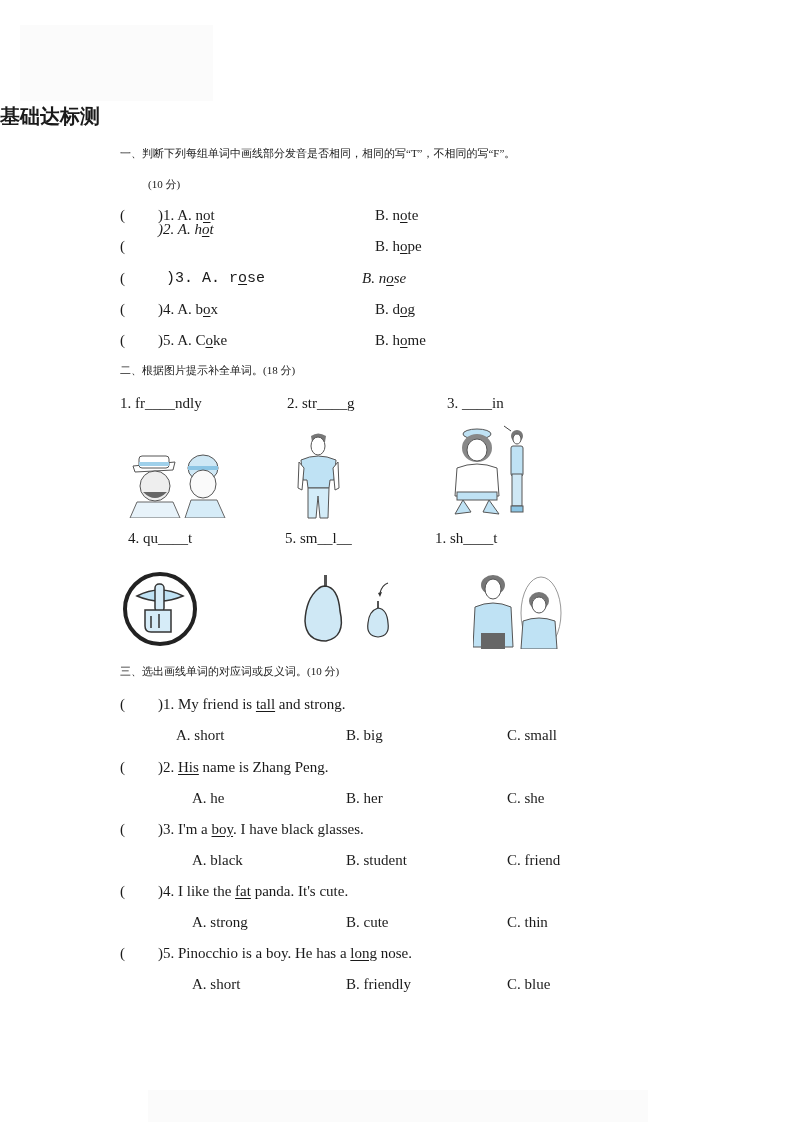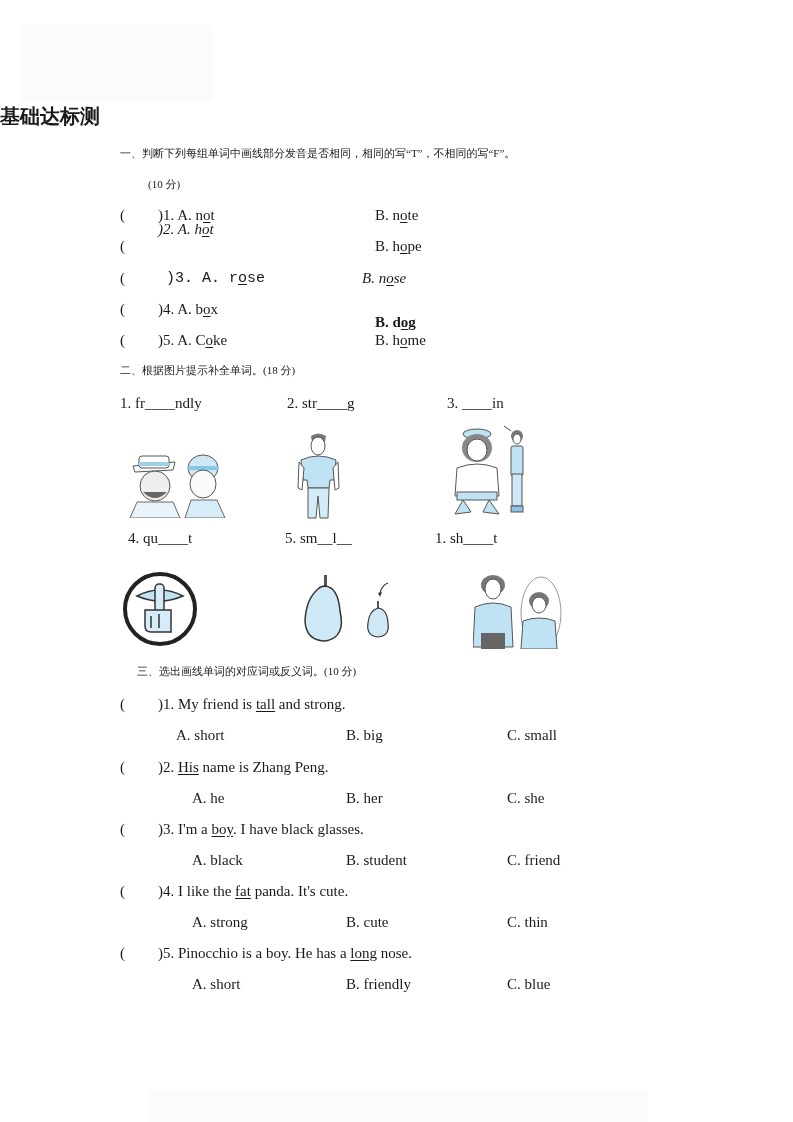--- a/index.html
+++ b/index.html
@@ -43,21 +43,21 @@
       <div class="abs" style="left:166px;top:270px;font-family:Liberation Mono, monospace;">
         <span>)3. A. </span><span>r</span><u>o</u><span>se</span>
       </div>
       <div class="abs" style="left:362px;top:270px;font-style:italic;">
         <span>B. </span><span>n</span><u>o</u><span>se</span>
       </div>
       <div class="abs" style="left:120px;top:301px;">(</div>
       <div class="abs" style="left:158px;top:301px;">
         <span>)4. A. </span><span>b</span><u>o</u><span>x</span>
       </div>
-      <div class="abs" style="left:375px;top:314px;font-weight:bold;">
+      <div class="abs" style="left:375px;top:301px;">
         <span>B. </span><span>d</span><u>o</u><span>g</span>
       </div>
       <div class="abs" style="left:120px;top:332px;">(</div>
       <div class="abs" style="left:158px;top:332px;">
         <span>)5. A. </span><span>C</span><u>o</u><span>ke</span>
       </div>
       <div class="abs" style="left:375px;top:332px;text-align:right;">
         <span>B. </span><span>h</span><u>o</u><span>me</span>
       </div>
   </div>
@@ -140,21 +140,21 @@
     <ellipse cx="20" cy="16" rx="8" ry="10" fill="#fff" stroke="#555"></ellipse>
     <path d="M2 34 Q20 26 38 34 L40 74 L0 74 Z" fill="#bfe2f4" stroke="#555"></path>
     <rect x="8" y="60" width="24" height="16" fill="#666"></rect>
     <ellipse cx="68" cy="40" rx="20" ry="36" fill="none" stroke="#999" stroke-width="1"></ellipse>
     <ellipse cx="66" cy="28" rx="10" ry="9" fill="#777"></ellipse>
     <ellipse cx="66" cy="32" rx="7" ry="8" fill="#fff" stroke="#555"></ellipse>
     <path d="M50 48 Q66 42 82 48 L84 76 L48 76 Z" fill="#bfe2f4" stroke="#555"></path>
   </svg>
 </div>
 
-<div class="abs sec" style="left:120px;top:664px;margin-left:17px;">三、选出画线单词的对应词或反义词。(10 分)</div>
+<div class="abs sec" style="left:120px;top:664px;">三、选出画线单词的对应词或反义词。(10 分)</div>
 <div id="s3rows">
       <div class="abs" style="left:120px;top:696px;">(</div>
       <div class="abs" style="left:158px;top:696px;">
         <span>)1. </span><span>My friend is </span><u>tall</u><span> and strong.</span>
       </div>
       <div class="abs" style="left:176px;top:727px;">A. short</div>
       <div class="abs" style="left:346px;top:727px;">B. big</div>
       <div class="abs" style="left:507px;top:727px;">C. small</div>
       <div class="abs" style="left:120px;top:759px;">(</div>
       <div class="abs" style="left:158px;top:759px;">

